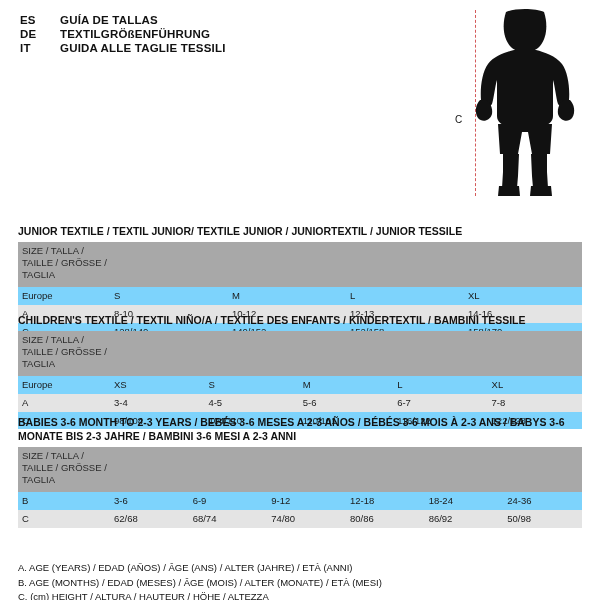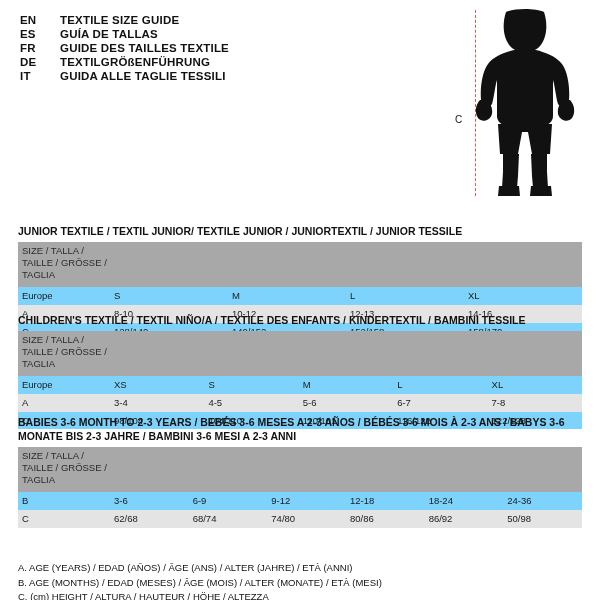--- a/index.html
+++ b/index.html
@@ -131,30 +131,22 @@
     line-height: 1.55;
   }
 </style>
 </head>
 <body>
 
 <div class="page">
 
   <div class="header">
     <div class="header-row">
-      <div class="lang-code">EN</div>
-      <div class="lang-title">TEXTILE SIZE GUIDE</div>
-    </div>
-    <div class="header-row">
       <div class="lang-code">ES</div>
       <div class="lang-title">GUÍA DE TALLAS</div>
-    </div>
-    <div class="header-row">
-      <div class="lang-code">FR</div>
-      <div class="lang-title">GUIDE DES TAILLES TEXTILE</div>
     </div>
     <div class="header-row">
       <div class="lang-code">DE</div>
       <div class="lang-title">TEXTILGRÖßENFÜHRUNG</div>
     </div>
     <div class="header-row">
       <div class="lang-code">IT</div>
       <div class="lang-title">GUIDA ALLE TAGLIE TESSILI</div>
     </div>
   </div>

